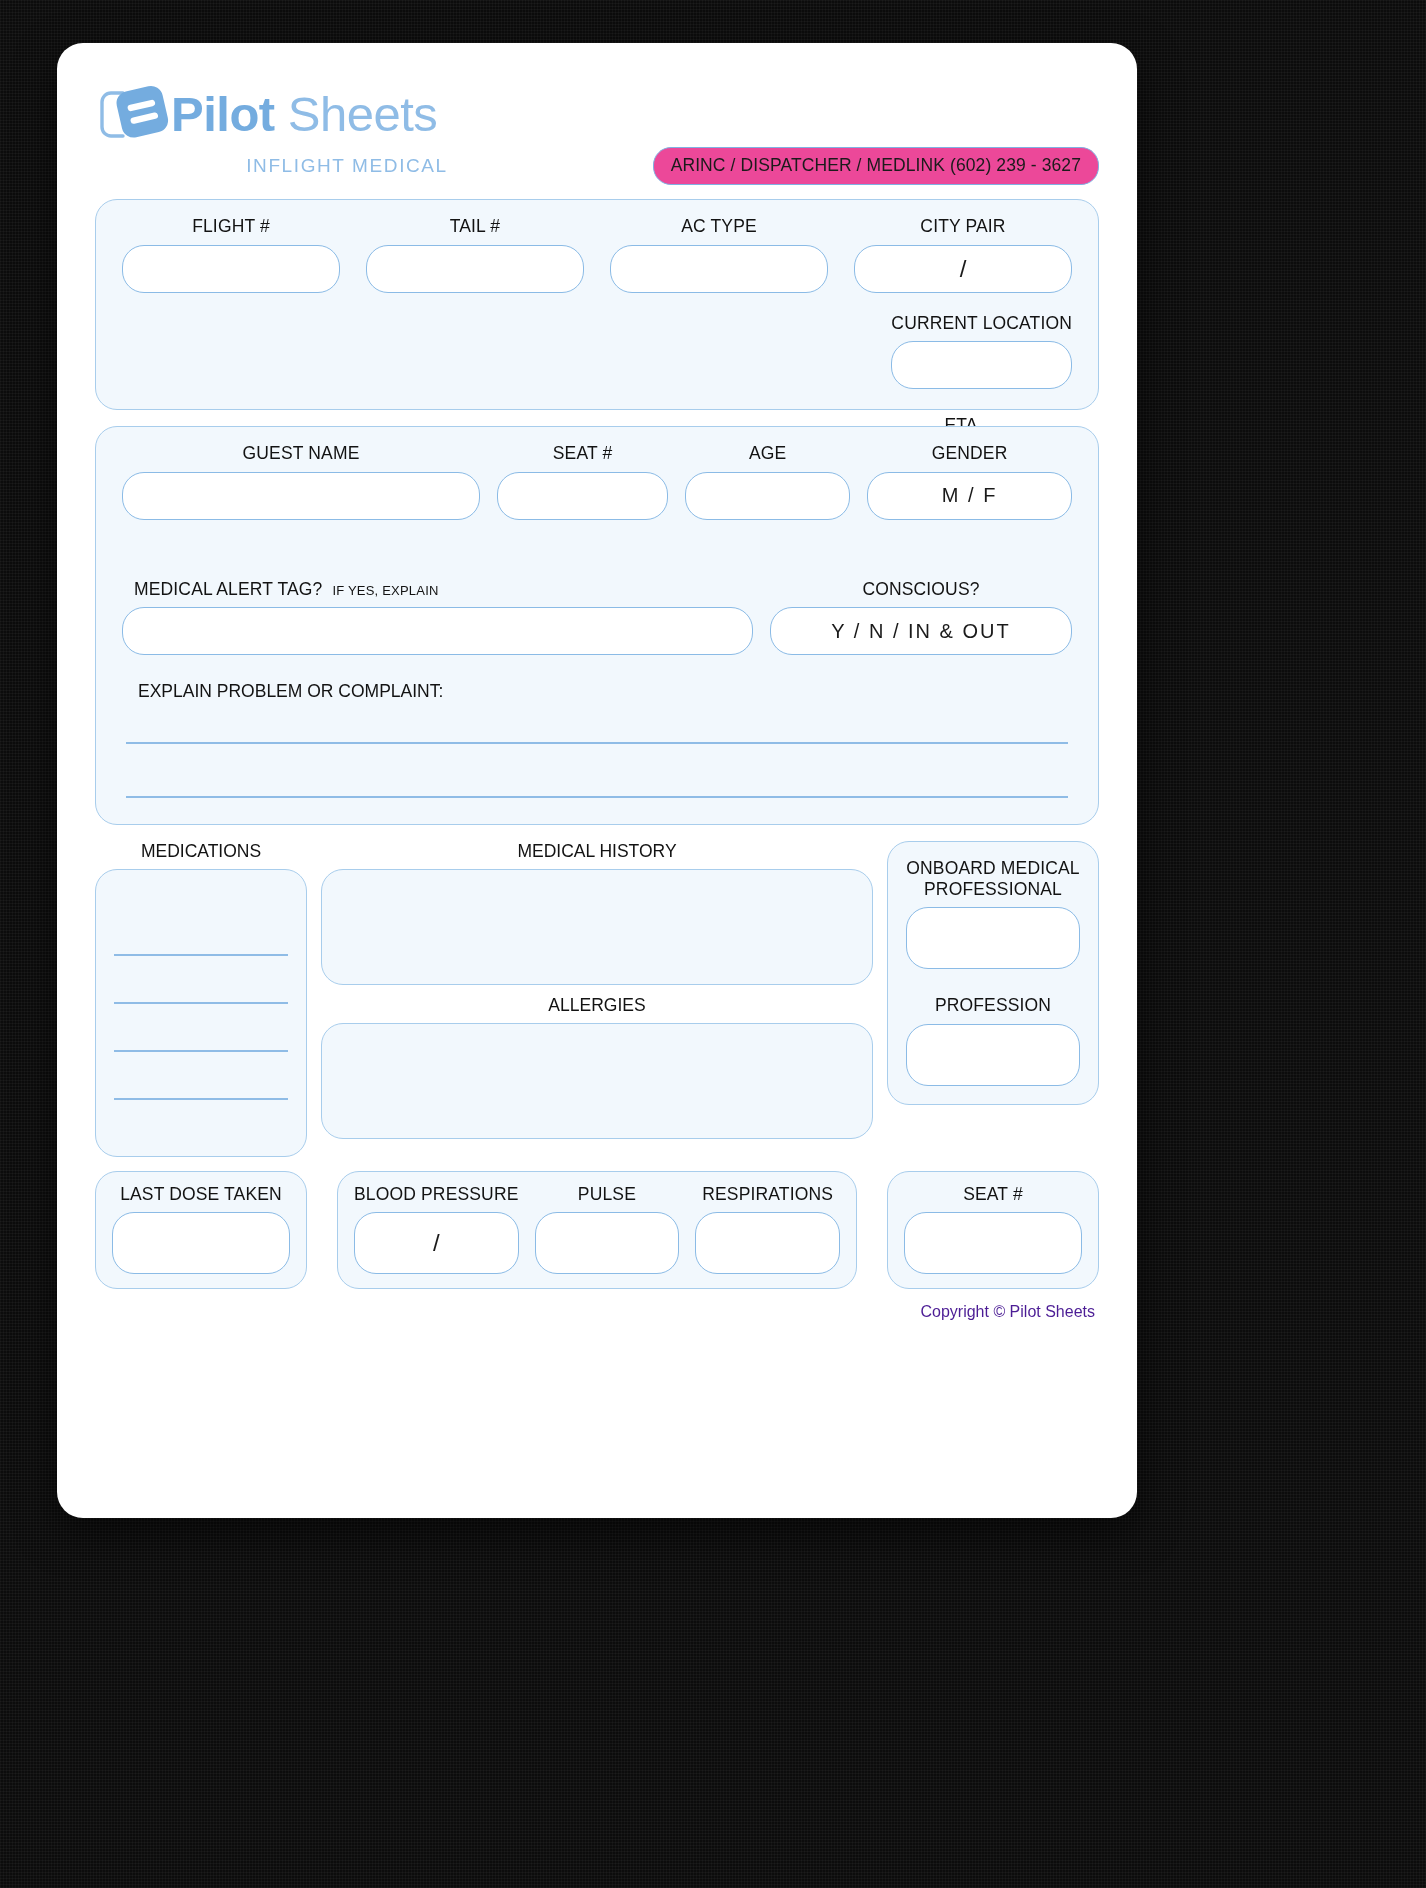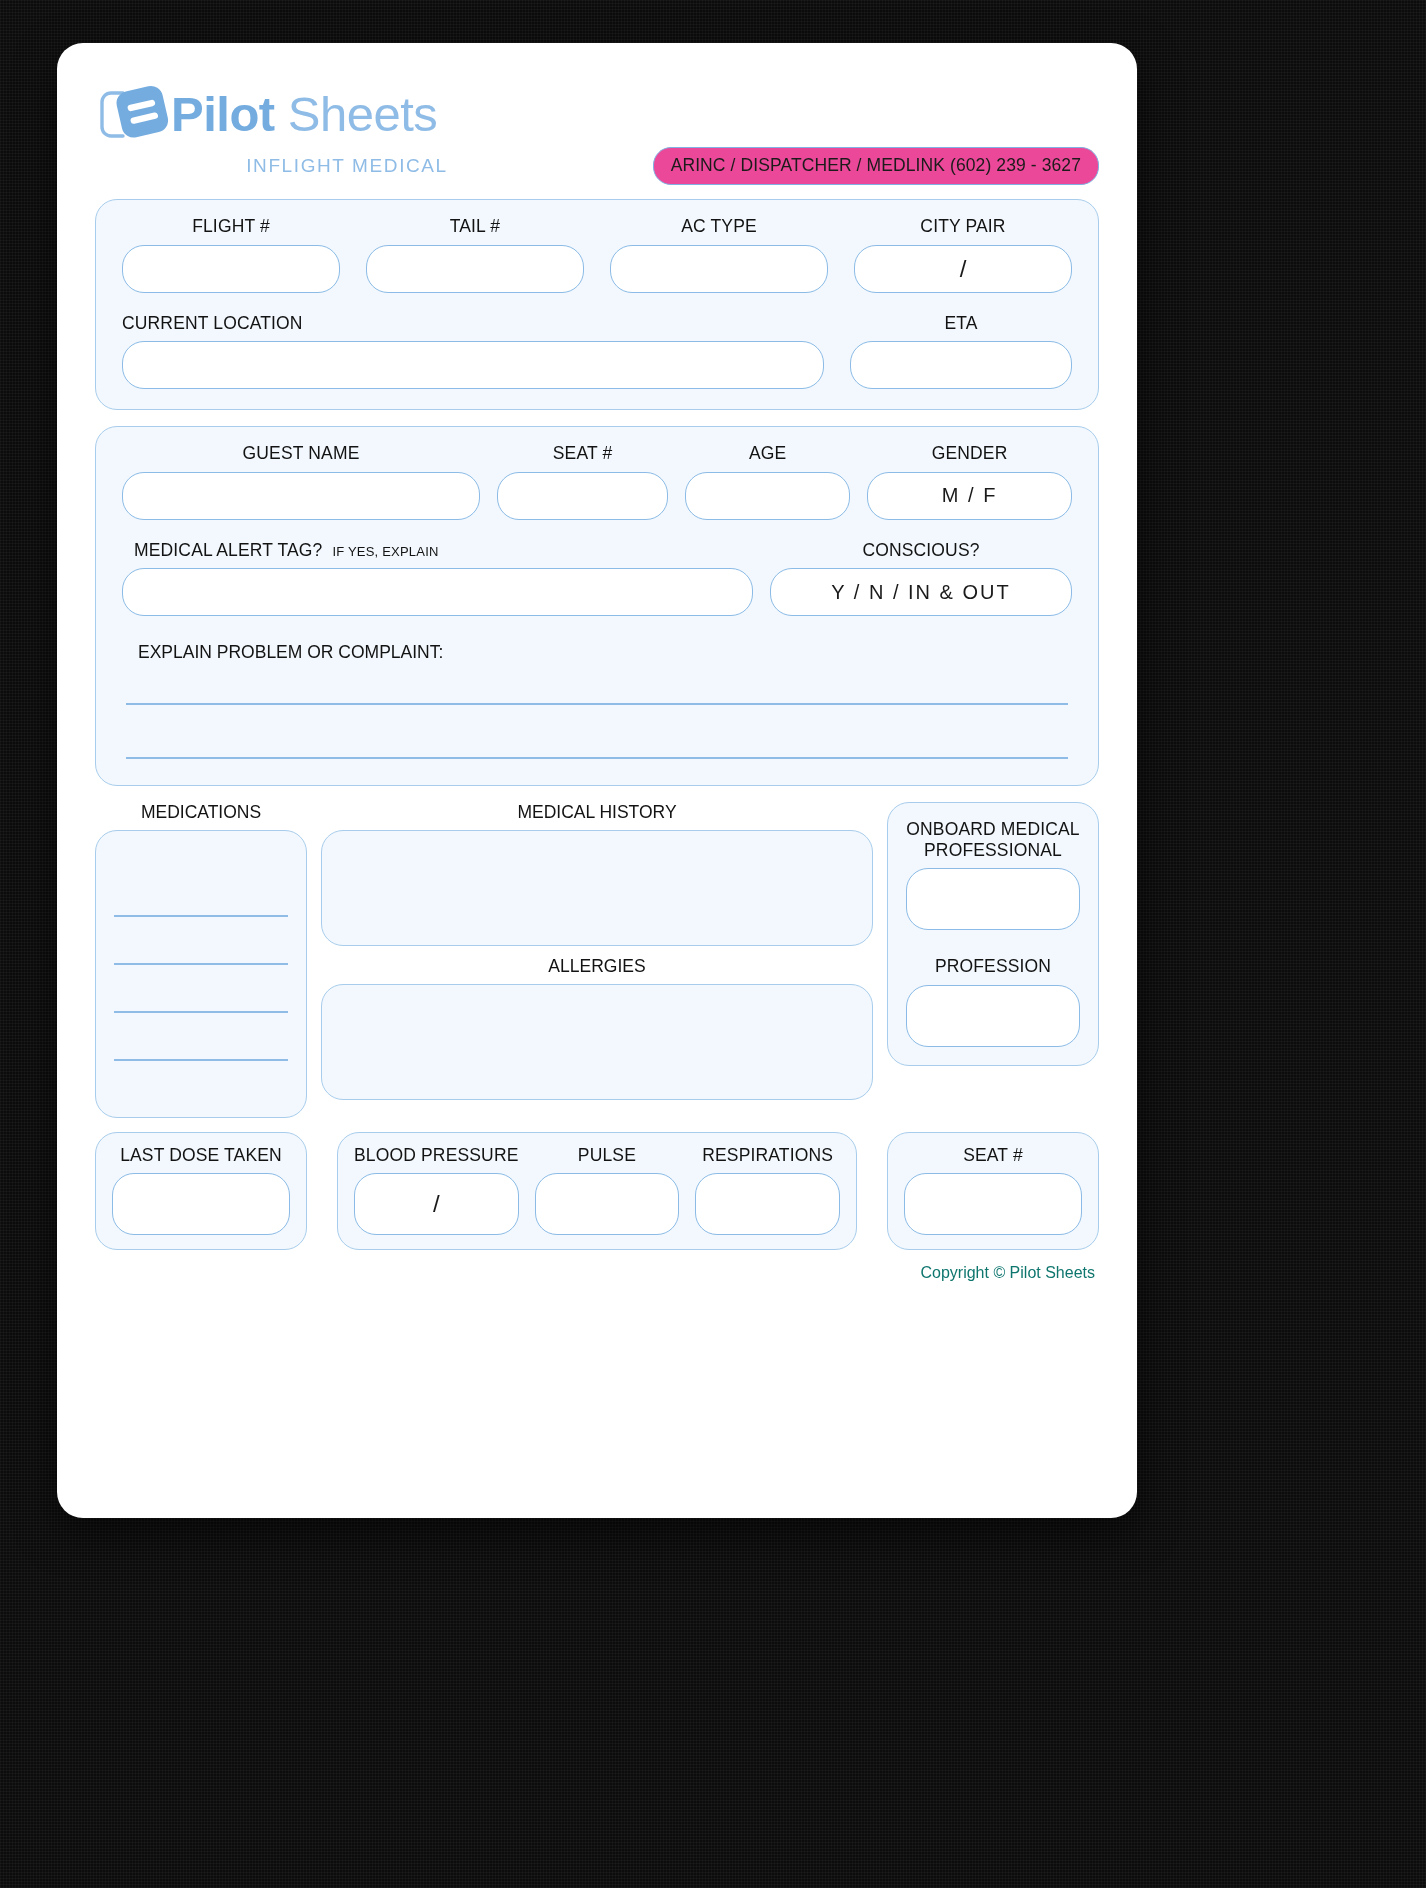--- a/index.html
+++ b/index.html
@@ -153,21 +153,21 @@
     height: 211px;
     padding: 16px 26px 18px 26px;
   }
   .row1 { display: flex; gap: 26px; align-items: flex-end; }
   .col-flight  { width: 222px; }
   .col-tail    { width: 222px; }
   .col-actype  { width: 222px; }
   .col-citypair{ width: 222px; }
   .r1-field { height: 48px; margin-top: 8px; }
 
-  .row2 { display: flex; gap: 26px; align-items: flex-end; margin-top: 20px; }
+  .row2 { display: flex; gap: 26px; align-items: flex-end; margin-top: 20px; flex-direction: column; }
   .col-loc { flex: 1; }
   .col-eta { width: 222px; }
 
   
   .sec-guest {
     position: relative;
     margin-top: 16px;
     padding: 16px 26px 22px 26px;
   }
   .g-row { display: flex; gap: 17px; align-items: flex-end; }
@@ -177,21 +177,21 @@
   .g-gender { width: 206px; }
   .g-field  { height: 48px; margin-top: 8px; }
 
   .g-row2 { display: flex; gap: 17px; align-items: flex-end; margin-top: 20px; }
   .g-wwid  { width: 306px; }
   .g-phone { width: 306px; }
   .g-trav  { width: 302px; }
 
   .g-row3 { display: flex; gap: 17px; align-items: flex-end; margin-top: 20px; }
   .g-alert { flex: 1; }
-  .g-cons  { width: 302px; }
+  .g-cons  { width: 302px; margin-top: 39px; }
   .alert-label-line {
     display: flex;
     align-items: baseline;
     gap: 10px;
     justify-content: flex-start;
     padding-left: 12px;
   }
 
   .complaint-wrap { margin-top: 26px; padding: 0 4px; }
   .complaint-title {
@@ -259,21 +259,21 @@
   .bp-panel  { flex: 1; display: flex; gap: 16px; }
   .seat2     { width: 212px; }
 
   .vit-cell { flex: 1; }
   .vit-field { height: 62px; margin-top: 7px; }
 
   .footer {
     margin-top: 14px;
     text-align: right;
     font-size: 16px;
-    color: #0f766e;
+    color: #4c1d95;
     padding-right: 4px;
   }
 </style>
 </head>
 <body>
 
 <div class="screen">
   <div class="backdrop"></div>
 
   <div class="sheet">

